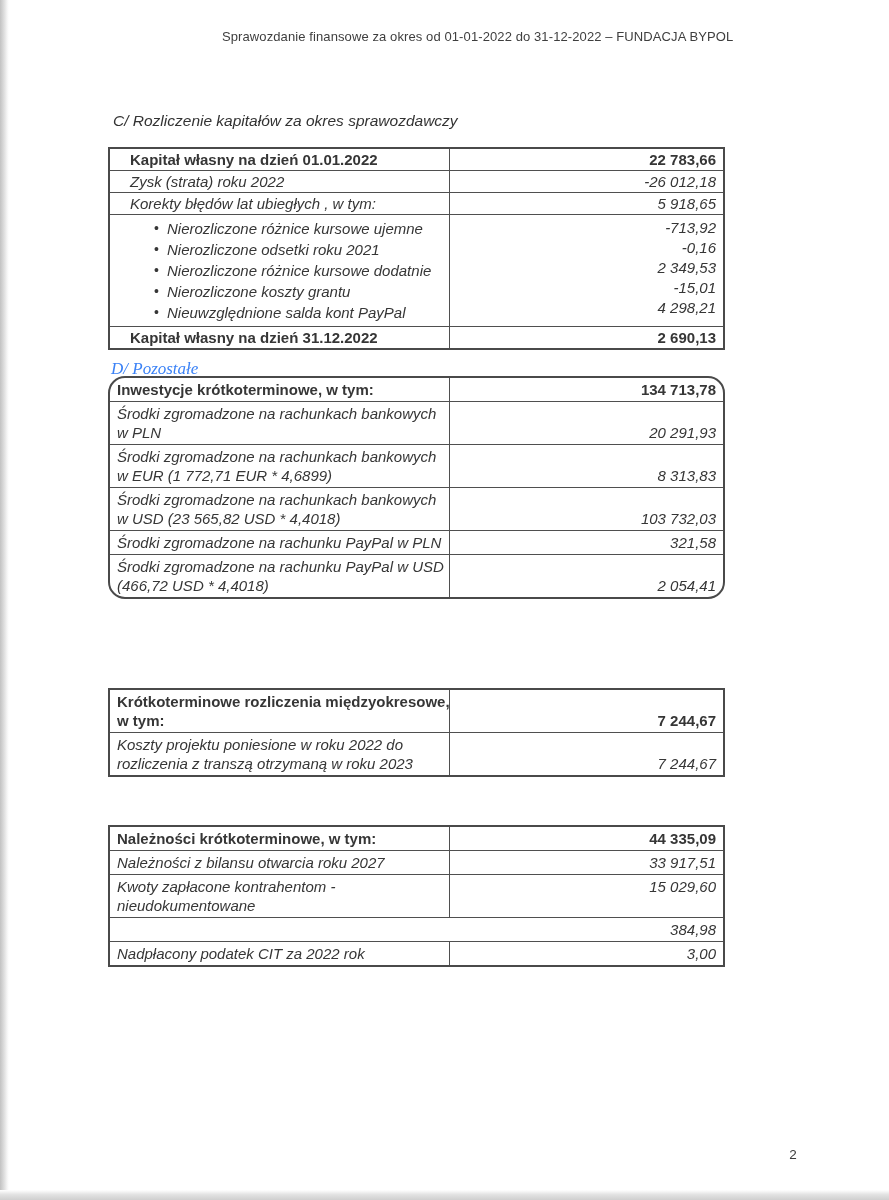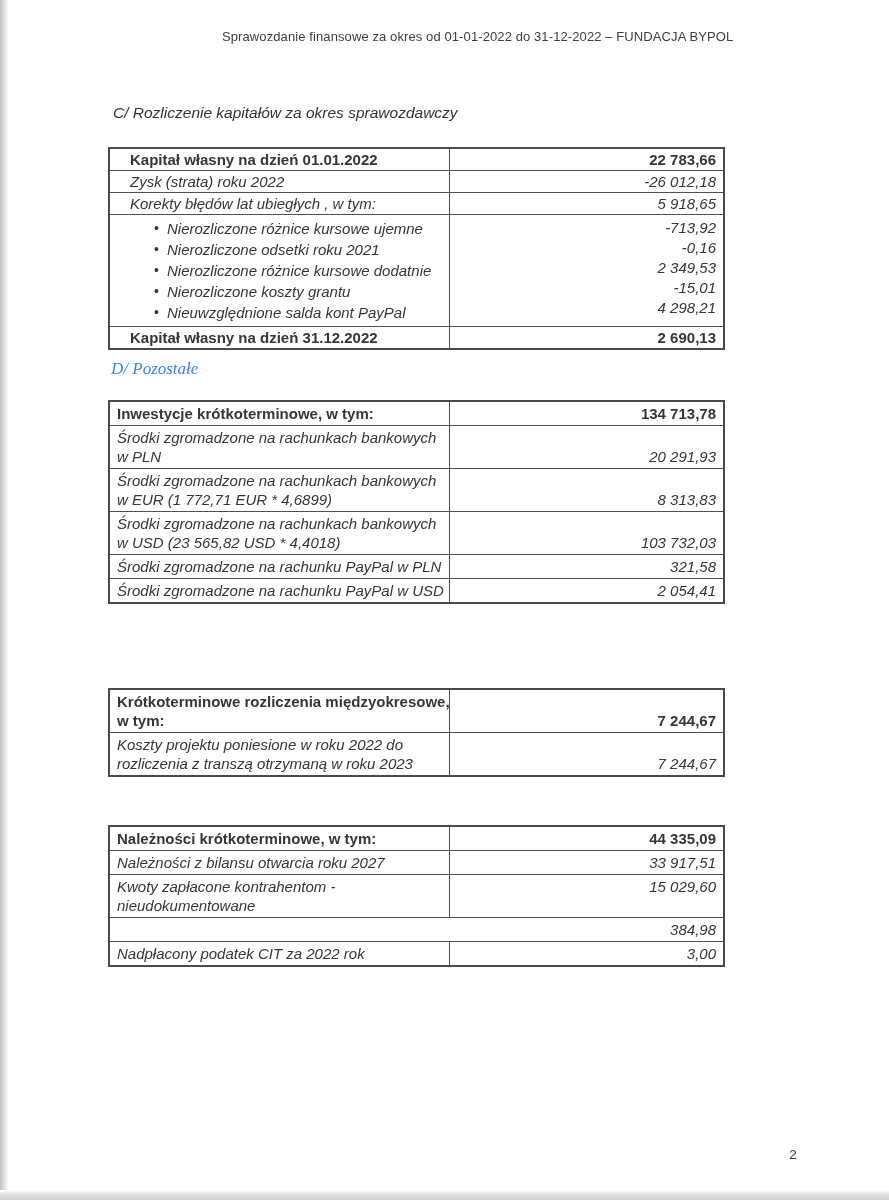--- a/index.html
+++ b/index.html
@@ -13,33 +13,33 @@
   }
   .edge-bottom{
     position:absolute;left:0;bottom:0;width:889px;height:10px;
     background:linear-gradient(to bottom,#ffffff 0%,#e3e3e3 45%,#cfcfcf 100%);
   }
   .doc-header{
     position:absolute;left:222px;top:29px;font-size:13px;line-height:15px;color:#3e3e3e;
     letter-spacing:0.1px;white-space:nowrap;
   }
   .section-title-c{
-    position:absolute;left:113px;top:104px;font-style:italic;font-size:15.5px;color:#333;
+    position:absolute;left:113px;top:112px;font-style:italic;font-size:15.5px;color:#333;
     white-space:nowrap;
   }
   .section-title-d{
     position:absolute;left:111px;top:359px;font-family:"Liberation Serif",serif;
     font-style:italic;font-size:17px;color:#3b82f6;white-space:nowrap;
   }
   .fin-table{
     position:absolute;left:108px;width:617px;box-sizing:border-box;
     border:2px solid #4a4a4a;background:#fff;font-size:15px;
   }
   #table-0{top:147px;}
-  #table-1{top:400px;}
+  #table-1{top:376px;border-radius:17px;}
   #table-2{top:688px;}
   #table-3{top:825px;}
   .t-row{display:flex;border-top:1px solid #4f4f4f;min-height:22px;}
   .t-row:first-child{border-top:none;}
   .cell-label{
     width:340px;box-sizing:border-box;border-right:1px solid #4f4f4f;
     padding:2px 6px 2px 7px;line-height:19px;
   }
   .cell-value{
     flex:1;display:flex;justify-content:flex-end;box-sizing:border-box;
@@ -185,20 +185,21 @@
         <div class="cell-label style-italic">
           <div class="label-line">Środki zgromadzone na rachunku PayPal w PLN</div>
         </div>
         <div class="cell-value style-italic">
           <span>321,58</span>
         </div>
       </div>
       <div class="t-row va-bottom">
         <div class="cell-label style-italic">
           <div class="label-line">Środki zgromadzone na rachunku PayPal w USD</div>
+          <div class="label-line">(466,72 USD * 4,4018)</div>
         </div>
         <div class="cell-value style-italic">
           <span>2 054,41</span>
         </div>
       </div>
     </div>
 
   <div class="fin-table" id="table-2">
       <div class="t-row va-bottom">
         <div class="cell-label style-bold">

